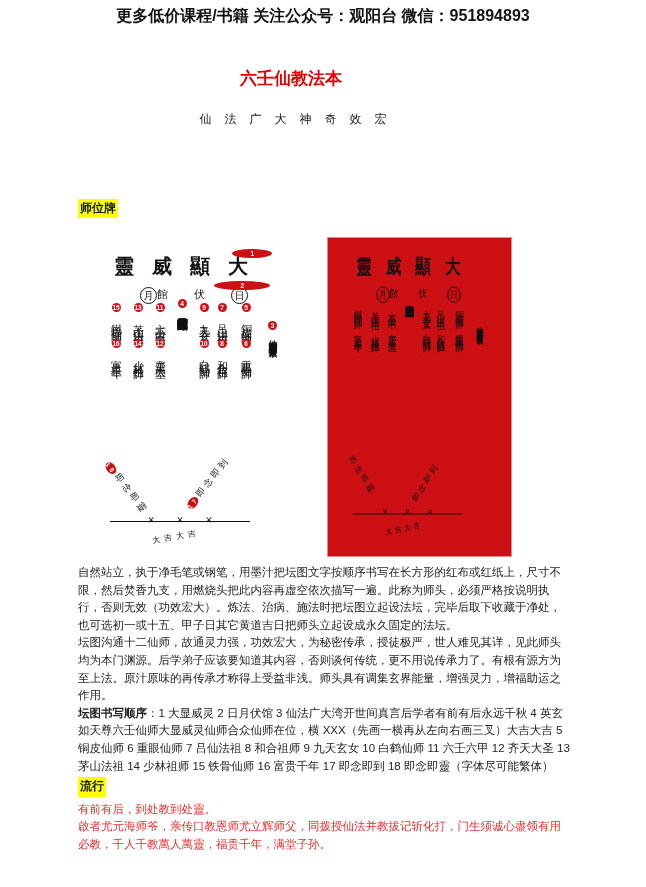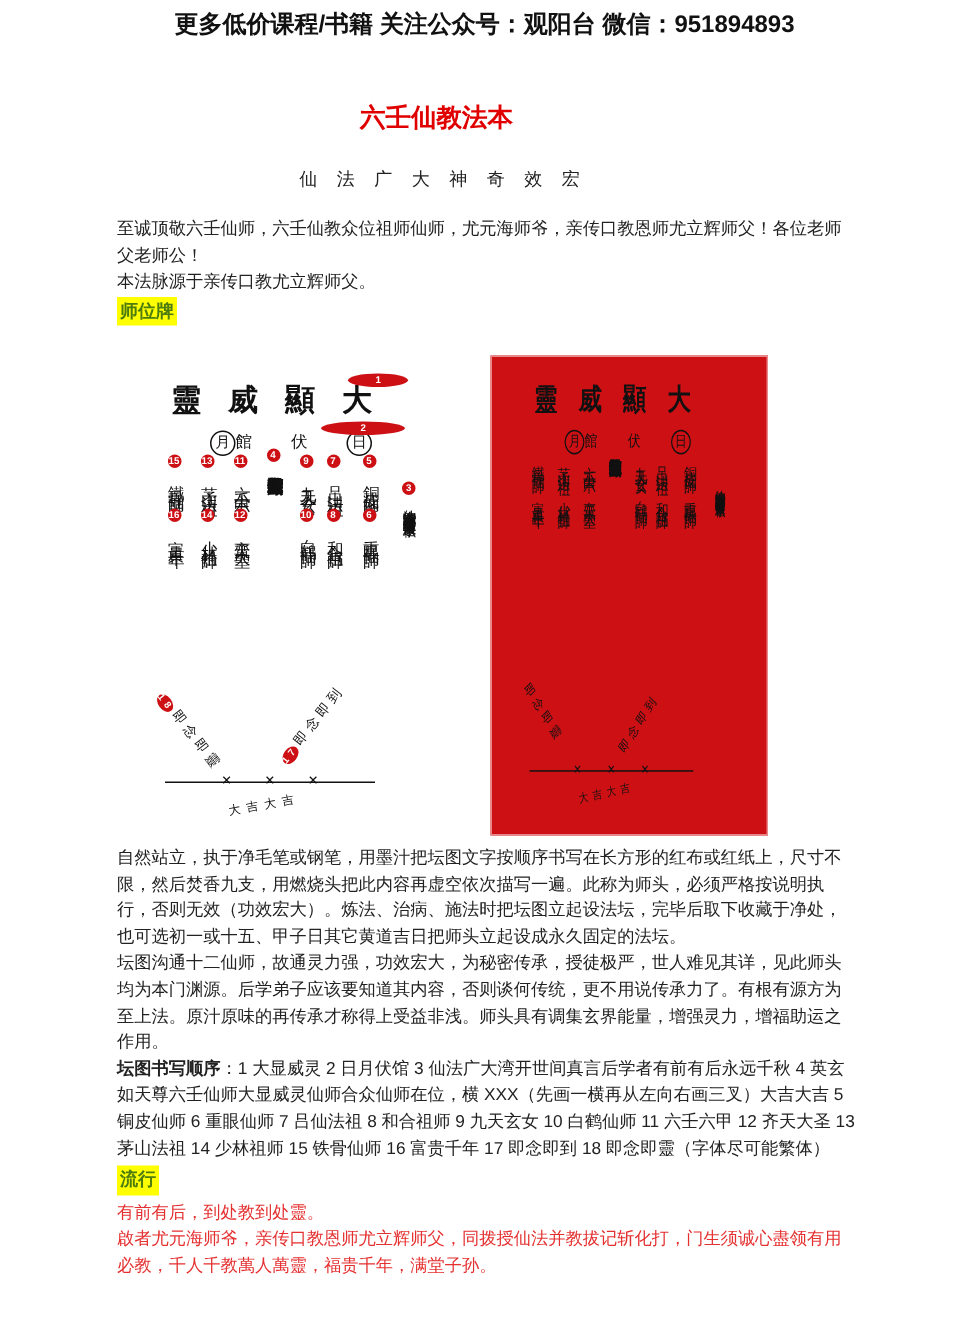--- a/index.html
+++ b/index.html
@@ -3,21 +3,21 @@
 <meta charset="utf-8">
 <style>
   html,body{margin:0;padding:0;background:#fff;}
   .page{position:relative;width:646px;height:887px;background:#fff;overflow:hidden;
         font-family:"Liberation Sans",sans-serif;color:#1a1a1a;}
   .center{text-align:center;}
   .promo{position:absolute;top:6px;left:0;width:646px;font-size:16px;font-weight:700;color:#111;}
   .title{position:absolute;top:67px;left:0;width:582px;font-size:17px;font-weight:700;color:#e00000;}
   .subtitle{position:absolute;top:111px;left:0;width:586px;font-size:12px;color:#222;letter-spacing:13px;text-indent:13px;}
   .intro{position:absolute;top:145px;left:78px;width:492px;font-size:11.5px;line-height:17.5px;color:#222;}
-  .seclabel{display:inline-block;background:#ffff00;color:#4d7c0f;font-weight:700;font-size:12px;padding:1px 2px;}
+  .seclabel{display:inline-block;background:#ffff00;color:#0f172a;font-weight:700;font-size:12px;padding:1px 2px;}
   .sec1{position:absolute;top:198px;left:78px;}
   
   .tablet{position:absolute;top:237px;}
   .tablet-white{left:78px;width:232px;height:322px;background:#fff;}
   .tablet-red{left:327px;width:185px;height:320px;background:#cc1014;border:1px solid #e9888a;box-sizing:border-box;overflow:hidden;}
   .t-wrap{position:relative;width:100%;height:100%;}
   .tablet-red .t-inner{transform:scale(0.78,0.97);transform-origin:top left;}
   .t-inner{position:absolute;top:0;left:0;width:232px;height:322px;
            font-family:"Liberation Serif",serif;color:#111;}
   .t-row1{position:absolute;top:16px;left:18px;width:170px;text-align:center;font-size:20px;font-weight:700;letter-spacing:18px;text-indent:18px;}
@@ -53,24 +53,20 @@
 <body>
 
 <div class="page">
 
   <div class="promo center">更多低价课程/书籍  关注公众号：观阳台   微信：951894893</div>
 
   <div class="title center">六壬仙教法本</div>
 
   <div class="subtitle center">仙法广大神奇效宏</div>
 
-  <div class="intro">
-    <span>至诚顶敬六壬仙师，六壬仙教众位祖师仙师，尤元海师爷，亲传口教恩师尤立辉师父！各位老师父老师公！</span><br>
-    <span>本法脉源于亲传口教尤立辉师父。</span>
-  </div>
 
   <div class="sec1">
     <span class="seclabel">师位牌</span>
   </div>
 
   <div class="tablet tablet-white">
     <div class="t-wrap">
       <div class="t-inner">
 
         <div class="t-row1">

